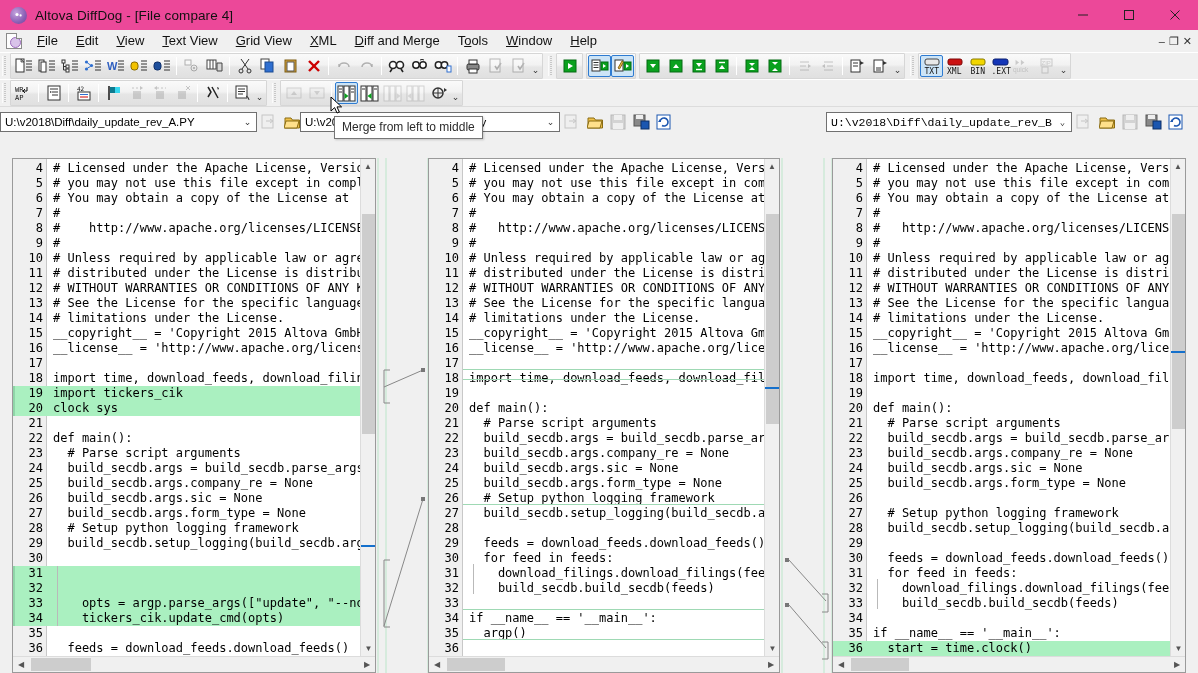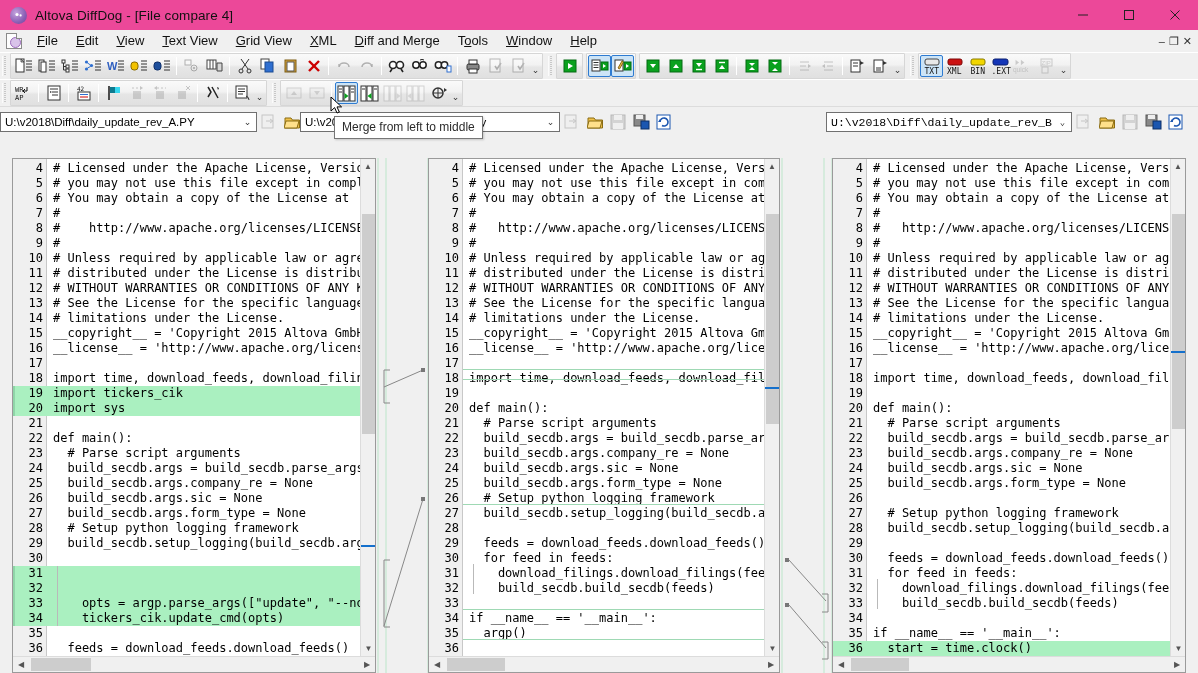--- a/index.html
+++ b/index.html
@@ -794,21 +794,21 @@
             <div class="linebox"><span class="ln">10</span><span class="code"># Unless required by applicable law or agre</span></div>
             <div class="linebox"><span class="ln">11</span><span class="code"># distributed under the License is distribu</span></div>
             <div class="linebox"><span class="ln">12</span><span class="code"># WITHOUT WARRANTIES OR CONDITIONS OF ANY K</span></div>
             <div class="linebox"><span class="ln">13</span><span class="code"># See the License for the specific language</span></div>
             <div class="linebox"><span class="ln">14</span><span class="code"># limitations under the License.</span></div>
             <div class="linebox"><span class="ln">15</span><span class="code">__copyright__ = 'Copyright 2015 Altova GmbH</span></div>
             <div class="linebox"><span class="ln">16</span><span class="code">__license__ = 'http://www.apache.org/licens</span></div>
             <div class="linebox"><span class="ln">17</span><span class="code"></span></div>
             <div class="linebox"><span class="ln">18</span><span class="code">import time, download_feeds, download_filing</span></div>
             <div class="linebox hl hl-left"><span class="ln">19</span><span class="code">import tickers_cik</span></div>
-            <div class="linebox hl hl-left"><span class="ln">20</span><span class="code">import sys</span></div>
+            <div class="linebox hl hl-left"><span class="ln">20</span><span class="code">clock sys</span></div>
             <div class="linebox"><span class="ln">21</span><span class="code"></span></div>
             <div class="linebox"><span class="ln">22</span><span class="code">def main():</span></div>
             <div class="linebox"><span class="ln">23</span><span class="code">  # Parse script arguments</span></div>
             <div class="linebox"><span class="ln">24</span><span class="code">  build_secdb.args = build_secdb.parse_args</span></div>
             <div class="linebox"><span class="ln">25</span><span class="code">  build_secdb.args.company_re = None</span></div>
             <div class="linebox"><span class="ln">26</span><span class="code">  build_secdb.args.sic = None</span></div>
             <div class="linebox"><span class="ln">27</span><span class="code">  build_secdb.args.form_type = None</span></div>
             <div class="linebox"><span class="ln">28</span><span class="code">  # Setup python logging framework</span></div>
             <div class="linebox"><span class="ln">29</span><span class="code">  build_secdb.setup_logging(build_secdb.arg</span></div>
             <div class="linebox"><span class="ln">30</span><span class="code"></span></div>

